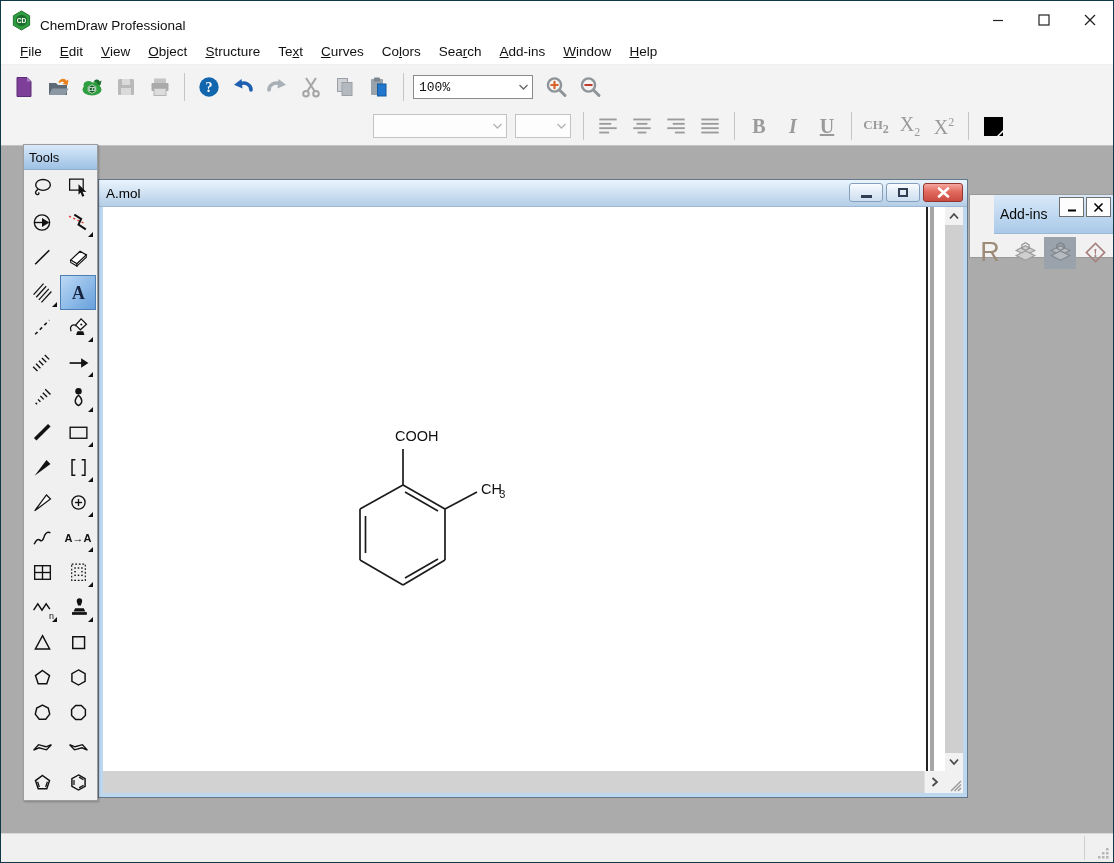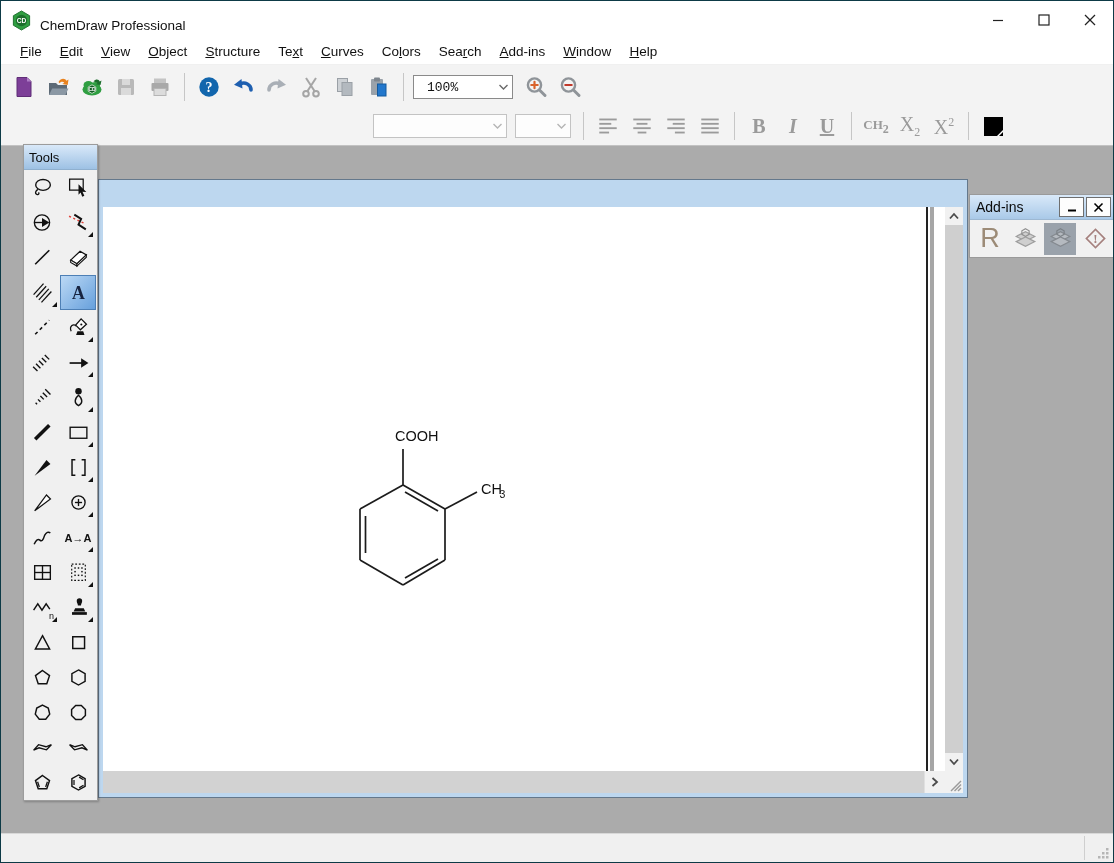--- a/index.html
+++ b/index.html
@@ -22,21 +22,21 @@
   .tb-row{position:absolute;display:flex;align-items:center;}
   .row1{left:6px;top:3px;height:38px;}
   .row2{left:370px;top:44px;height:34px;}
   .tb-btn{width:32px;height:32px;display:flex;align-items:center;justify-content:center;margin:0 1px;border-radius:2px;}
   .tb-btn .icon{width:24px;height:24px;display:block;}
   .tb-btn .icon svg{width:100%;height:100%;display:block;}
   .tb-sep{width:1px;height:28px;background:#c6c6c6;margin:0 7px;}
   .combo{height:24px;background:#fff;border:1px solid #8a8a8a;display:flex;align-items:center;position:relative;margin:0 2px;}
   .combo .combo-text{flex:1;padding-left:5px;font-size:13px;color:#111;font-family:"Liberation Mono","DejaVu Sans Mono",monospace;}
   .combo .combo-arrow{width:18px;height:100%;display:flex;align-items:center;justify-content:center;}
-  .zoom-combo{width:100px;padding-left:8px;}
+  .zoom-combo{width:120px;}
   .combo.disabled{background:#fdfdfd;border-color:#c3c3c3;}
   .font-combo{width:134px;}
   .size-combo{width:56px;margin-left:6px;}
   .fmt{font-family:"Liberation Serif","DejaVu Serif",serif;color:#9a9a9a;font-size:20px;line-height:1;}
   .fmt.bold{font-weight:bold;}
   .fmt.italic{font-style:italic;font-weight:bold;}
   .fmt.underline{text-decoration:underline;font-weight:bold;}
   .fmt sub{font-size:12px;}
   .fmt sup{font-size:12px;}
   .fmt .base{letter-spacing:0;}
@@ -72,21 +72,21 @@
   .pal-title{height:25px;background:linear-gradient(#d9e9f9,#9dc1e4);display:flex;align-items:center;padding-left:5px;font-size:13px;color:#0a0a0a;border-bottom:1px solid #8fb0cf;}
   .tools-grid{display:grid;grid-template-columns:36px 36px;}
   .tool{width:36px;height:35px;display:flex;align-items:center;justify-content:center;position:relative;}
   .tool svg{width:23px;height:23px;display:block;}
   .tool.selected{background:linear-gradient(135deg,#bcd9f5,#67a0dc);border:1px solid #4d7fb5;}
   .tool.flyout::after{content:"";position:absolute;right:3px;bottom:3px;border-left:5px solid transparent;border-bottom:5px solid #111;}
   .tool-label{font-size:11px;font-weight:bold;color:#111;}
   .tool-sub{position:absolute;right:6px;bottom:4px;font-size:9px;color:#111;}
   
   .addins-palette{position:absolute;left:968px;top:193px;width:145px;height:64px;background:#f1f1f1;border:1px solid #9a9a9a;z-index:6;}
-  .addins-title{height:25px;background:linear-gradient(#d9e9f9,#a9c9e8);display:flex;align-items:center;padding-left:6px;font-size:14px;color:#0a0a0a;position:relative;border-bottom:1px solid #9db8d2;}
+  .addins-title{height:39px;background:linear-gradient(#d9e9f9,#a9c9e8);display:flex;align-items:center;padding-left:6px;font-size:14px;color:#0a0a0a;position:relative;border-bottom:1px solid #9db8d2;margin-left:24px;}
   .addins-btns{position:absolute;right:2px;top:2px;display:flex;gap:2px;}
   .abtn{width:25px;height:20px;background:#fdfdfd;border:1px solid #6f6f6f;display:flex;align-items:center;justify-content:center;}
   .addins-row{height:37px;display:flex;align-items:center;padding-left:4px;gap:3px;}
   .addin{width:32px;height:32px;display:flex;align-items:center;justify-content:center;}
   .addin svg{width:27px;height:27px;}
   .addin.active{background:#9aa2ab;}
   .addin-r{font-size:27px;color:#9c8b77;line-height:1;font-weight:400;}
   
   .statusbar{position:absolute;left:0;bottom:0;right:0;height:29px;background:#f0f0f0;border-top:1px solid #d8d8d8;}
   .status-sep{position:absolute;left:1083px;top:2px;bottom:2px;width:1px;background:#cfcfcf;}
@@ -370,20 +370,39 @@
         </div>
       <div class="color-swatch-wrap" data-name="text-color-swatch">
         <div class="swatch" data-name="color-swatch-black"></div>
       </div>
     </div>
   </div>
 
   <div class="mdi" data-name="workspace-background"></div>
 
   <div class="docwin" data-name="document-window">
+    <div class="doc-titlebar" data-name="document-titlebar">
+      <span data-name="document-title">A.mol</span>
+      <div class="doc-controls" data-name="document-window-controls">
+        <div class="dbtn" data-name="document-minimize-button">
+            <span class="glyph-min" data-name="minimize-icon"></span>
+          </div>
+        <div class="dbtn" data-name="document-maximize-button">
+            <span class="glyph-max" data-name="maximize-icon"></span>
+          </div>
+        <div class="dbtn close" data-name="document-close-button">
+          <svg width="13" height="11" viewBox="0 0 13 11" data-name="close-icon">
+              <g stroke="#fff" stroke-width="2.6" stroke-linecap="round">
+                <line x1="2" y1="1.5" x2="11" y2="9.5"></line>
+                <line x1="11" y1="1.5" x2="2" y2="9.5"></line>
+              </g>
+            </svg>
+        </div>
+      </div>
+    </div>
     <div class="doc-client" data-name="document-client-area">
       <div class="canvas" data-name="drawing-canvas">
         <div class="page-edge" data-name="page-boundary"></div>
         <div class="page-shadow" data-name="page-boundary-shadow"></div>
         <svg class="molecule" viewBox="0 0 200 185" data-name="molecule-structure">
           <g stroke="#1c1c1c" stroke-width="1.7" fill="none" data-name="benzene-ring-bonds">
             <line x1="55" y1="62" x2="97" y2="86"></line>
             <line x1="97" y1="86" x2="97" y2="137"></line>
             <line x1="97" y1="137" x2="55" y2="162"></line>
             <line x1="55" y1="162" x2="12" y2="137"></line>

